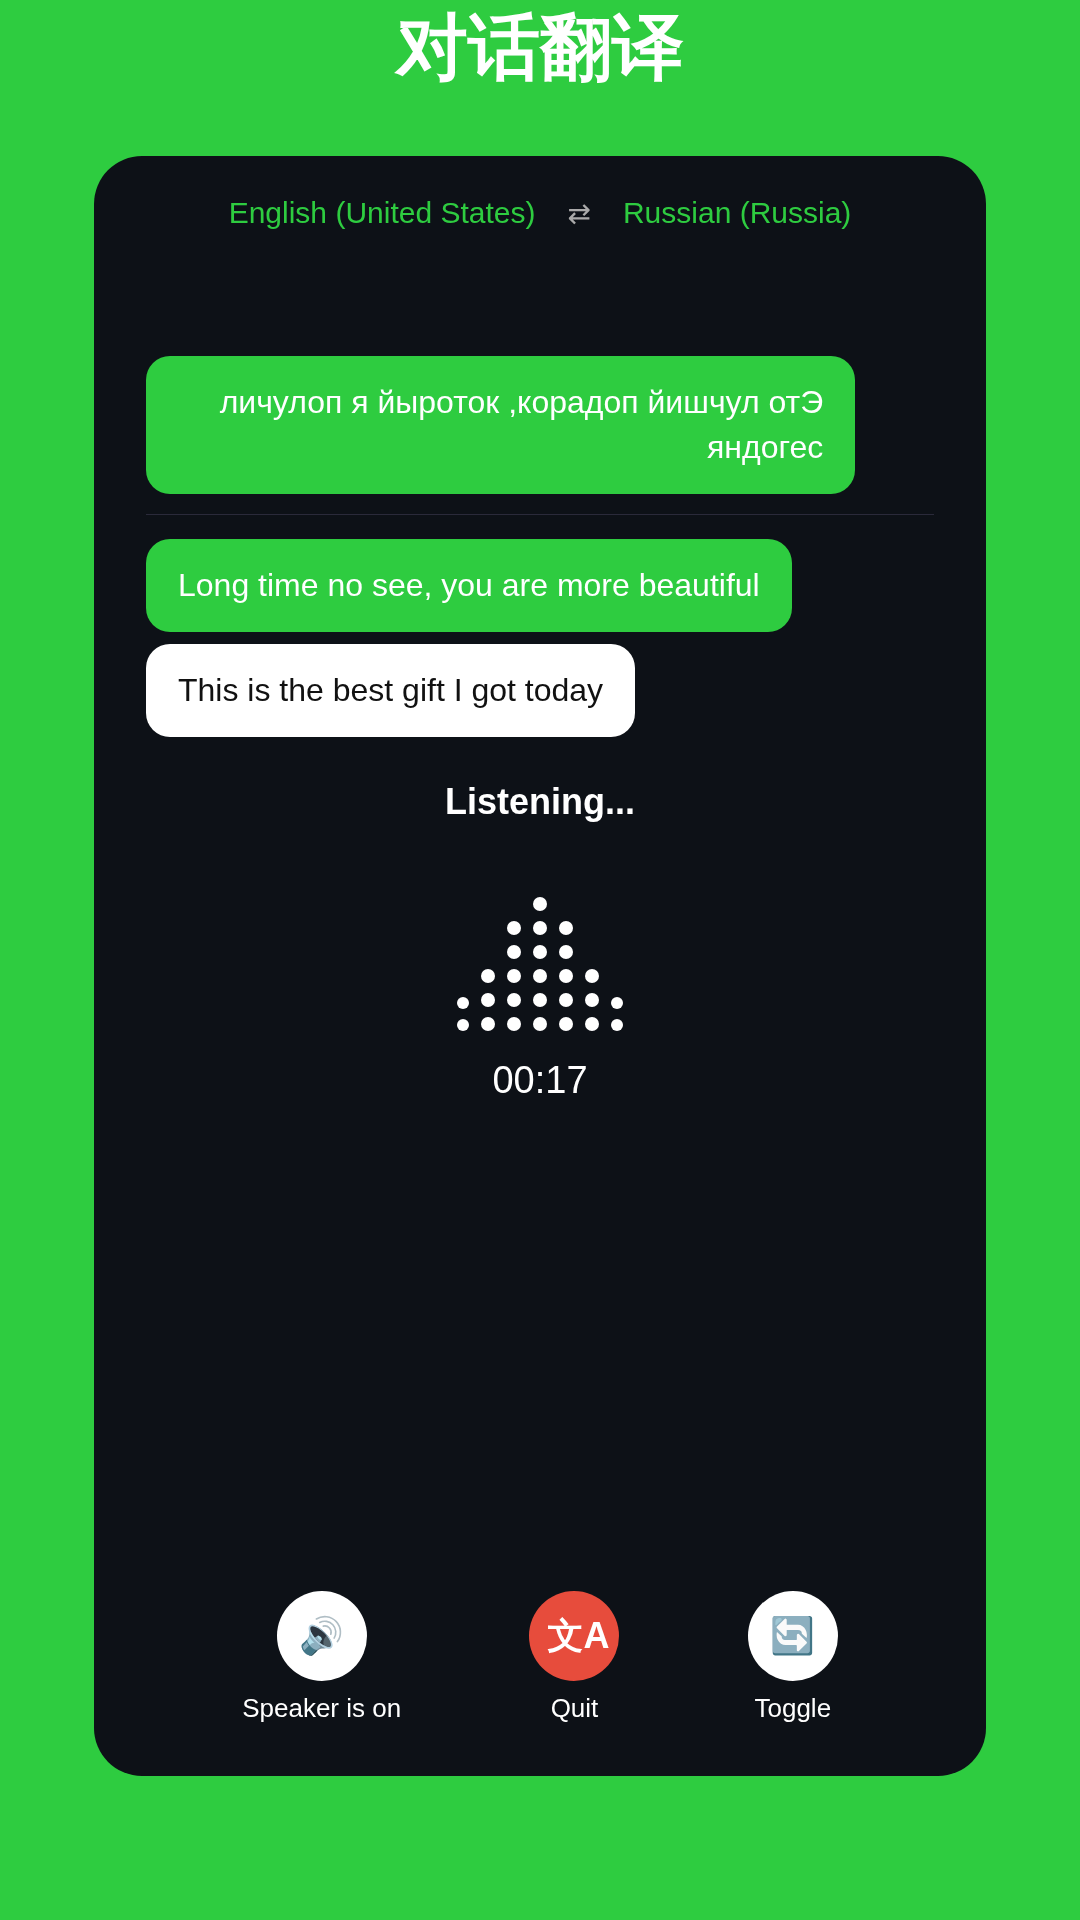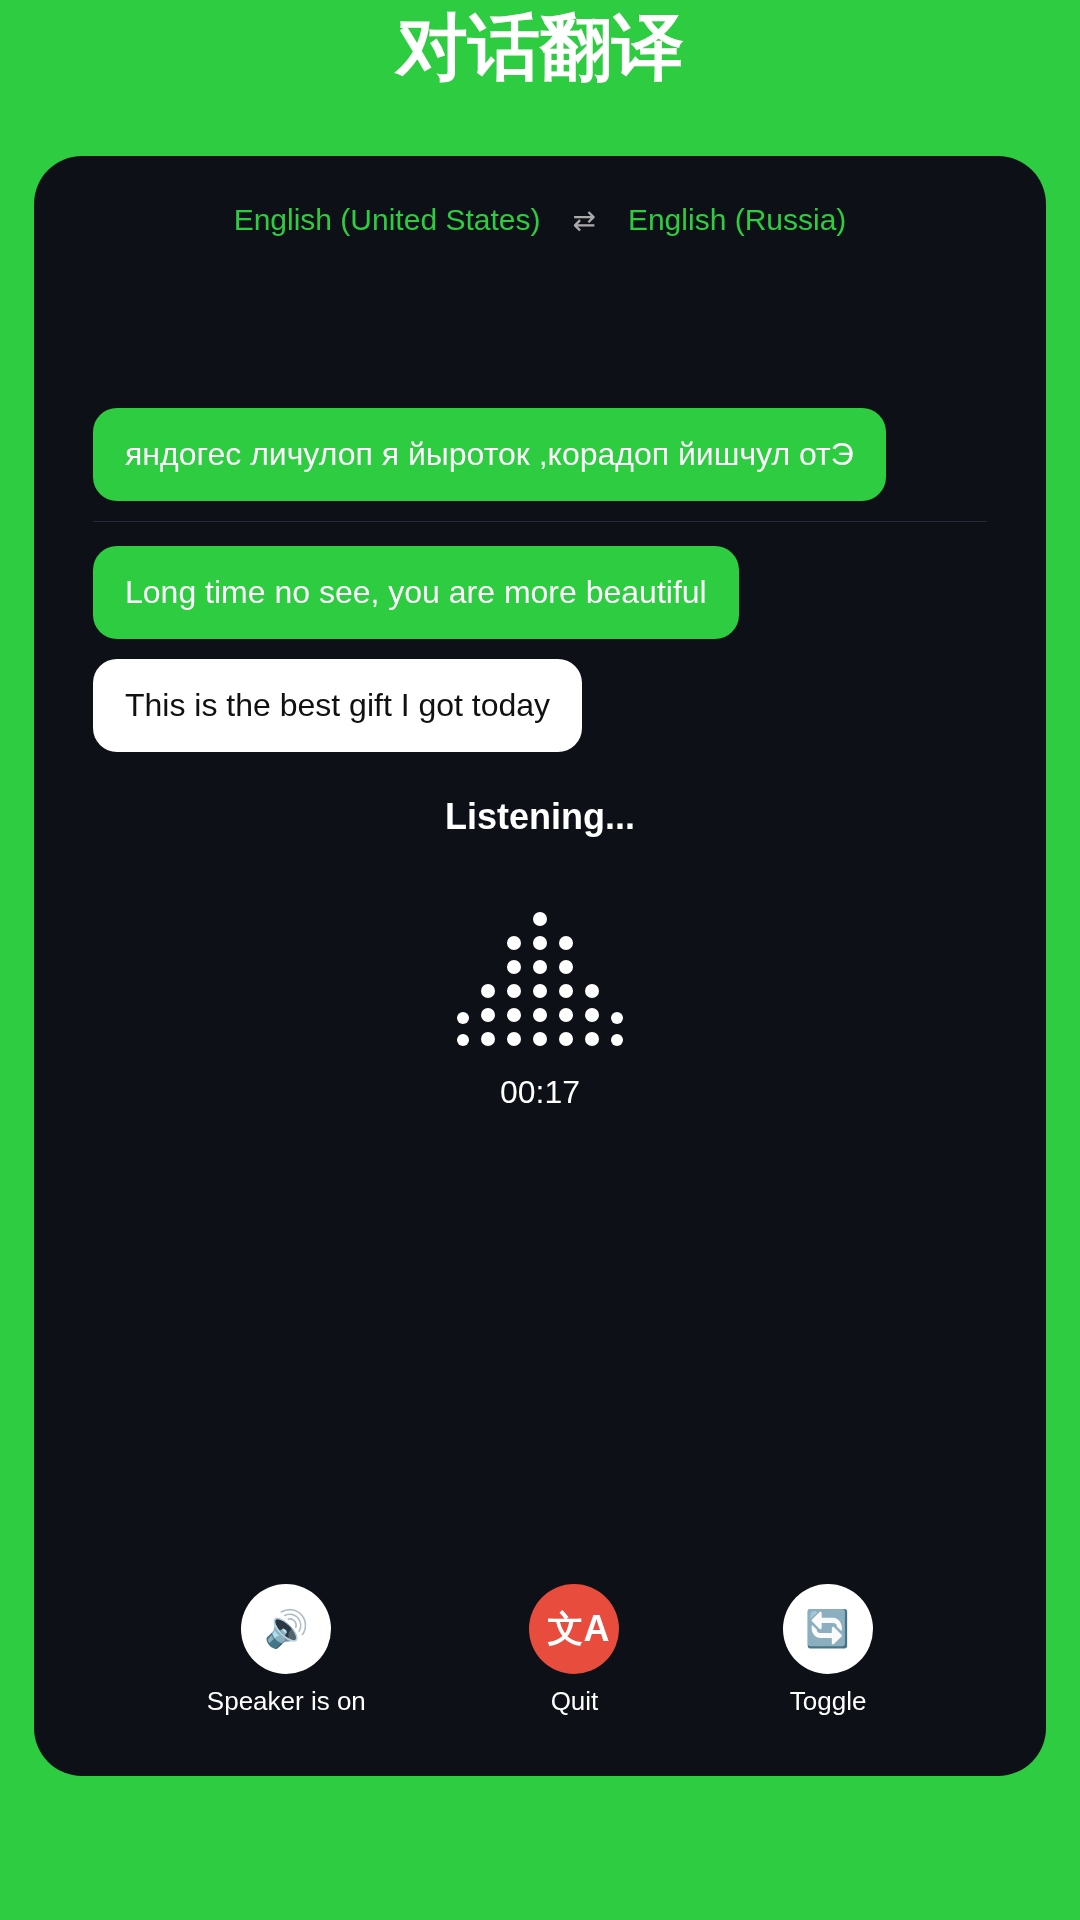--- a/index.html
+++ b/index.html
@@ -22,24 +22,24 @@
 
     .app-title {
       color: white;
       font-size: 72px;
       font-weight: 700;
       margin-bottom: 60px;
       text-align: center;
     }
 
     .phone-card {
-      width: 1012px;
+      width: 892px;
       background-color: #0d1117;
       border-radius: 48px;
-      padding: 11px;
+      padding: 4px;
       overflow: hidden;
       display: flex;
       flex-direction: column;
       flex: 1;
       max-height: 1620px;
     }
 
     .language-bar {
       display: flex;
       align-items: center;
@@ -75,21 +75,21 @@
       margin: 0 48px;
       width: calc(100% - 96px);
       align-self: center;
     }
 
     .chat-area-bottom {
       flex: 0 0 auto;
       padding: 24px 48px;
       display: flex;
       flex-direction: column;
-      gap: 20px;
+      gap: 12px;
     }
 
     .bubble {
       border-radius: 24px;
       padding: 24px 32px;
       font-size: 32px;
       line-height: 1.4;
       max-width: 90%;
     }
 
@@ -145,21 +145,21 @@
 
     .dot {
       width: 14px;
       height: 14px;
       border-radius: 50%;
       background-color: white;
     }
 
     .timer-text {
       color: white;
-      font-size: 32px;
+      font-size: 38px;
       margin-top: 8px;
       margin-bottom: 24px;
     }
 
     .bottom-controls {
       display: flex;
       align-items: center;
       justify-content: space-around;
       padding: 16px 80px 48px;
       width: 100%;
@@ -203,21 +203,21 @@
 </head>
 <body>
 
 <h1 class="app-title">对话翻译</h1>
 
 <div class="phone-card">
 
   <div class="language-bar">
     <span class="language-label">English (United States)</span>
     <span class="swap-icon">⇄</span>
-    <span class="language-label">English (Russia)</span>
+    <span class="language-label">Russian (Russia)</span>
   </div>
 
   <div class="chat-area-top">
     <div class="chat-area-top-inner">
       <div class="bubble bubble-green bubble-flipped">
         <span>Это лучший подарок, который я получил сегодня</span>
       </div>
     </div>
   </div>
 

